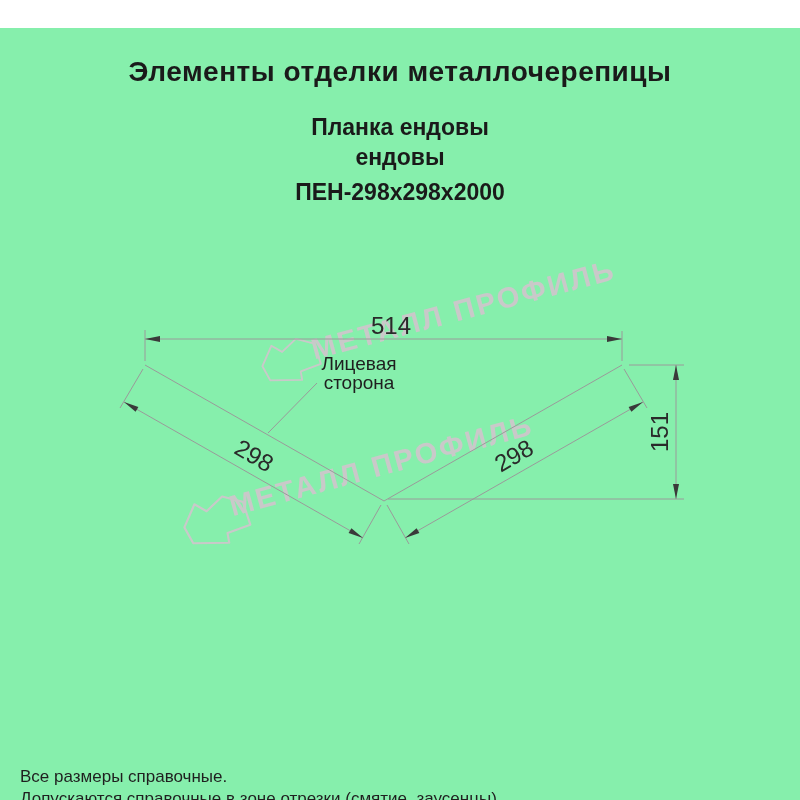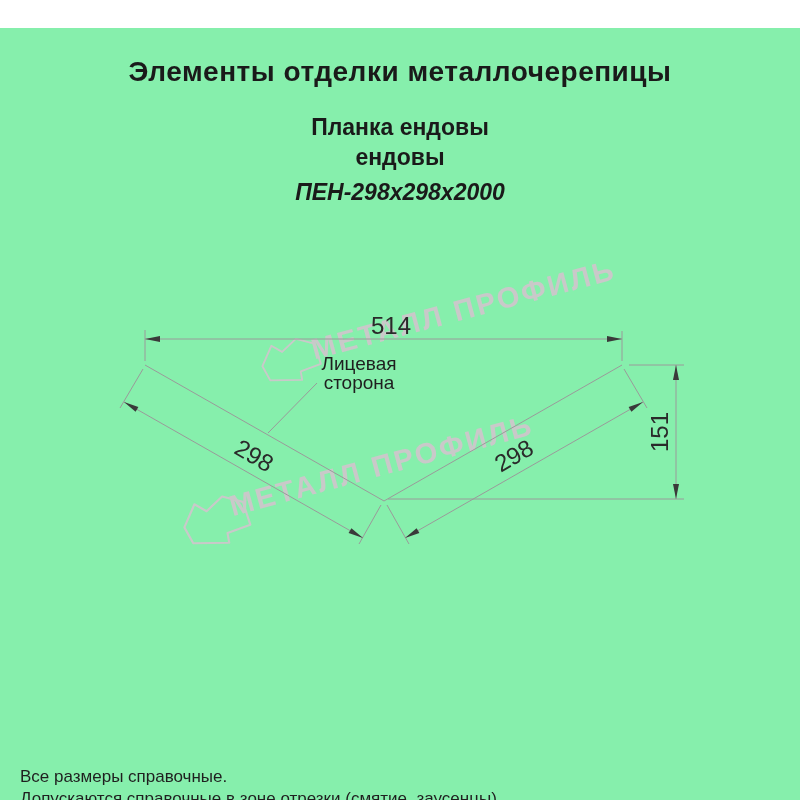--- a/index.html
+++ b/index.html
@@ -9,21 +9,21 @@
     height: 800px;
     background: #86efac;
     overflow: hidden;
     font-family: "Liberation Sans", sans-serif;
     color: #1a1a1a;
     margin-top: 28px;
   }
   .hdr { position: absolute; left: 0; width: 800px; text-align: center; }
   #title      { top: 28px;  font-size: 28px; font-weight: bold; letter-spacing: 0.5px; }
   #subtitle   { top: 84px;  font-size: 23px; font-weight: bold; line-height: 30px; }
-  #prod-code  { top: 151px; font-size: 23px; font-weight: bold; font-style: italic; }
+  #prod-code  { top: 151px; font-size: 23px; font-weight: bold; }
   #drawing-svg { position: absolute; left: 0; top: 0; }
   svg text { font-family: "Liberation Sans", sans-serif; }
   .dim-text   { font-size: 24px; fill: #2a2a2a; }
   .face-text  { font-size: 19px; fill: #1f1f1f; }
   .wm-text    { font-size: 29px; font-weight: bold; fill: #c9c9c9; letter-spacing: 2.5px; }
   .thin  { stroke: #9a9a9a; stroke-width: 1; fill: none; }
   .arrow { fill: #3a3a3a; stroke: none; }
   .wm-shape { stroke: #c9c9c9; stroke-width: 2.2; fill: none; stroke-linejoin: round; }
   .foot {
     position: absolute; left: 20px;

